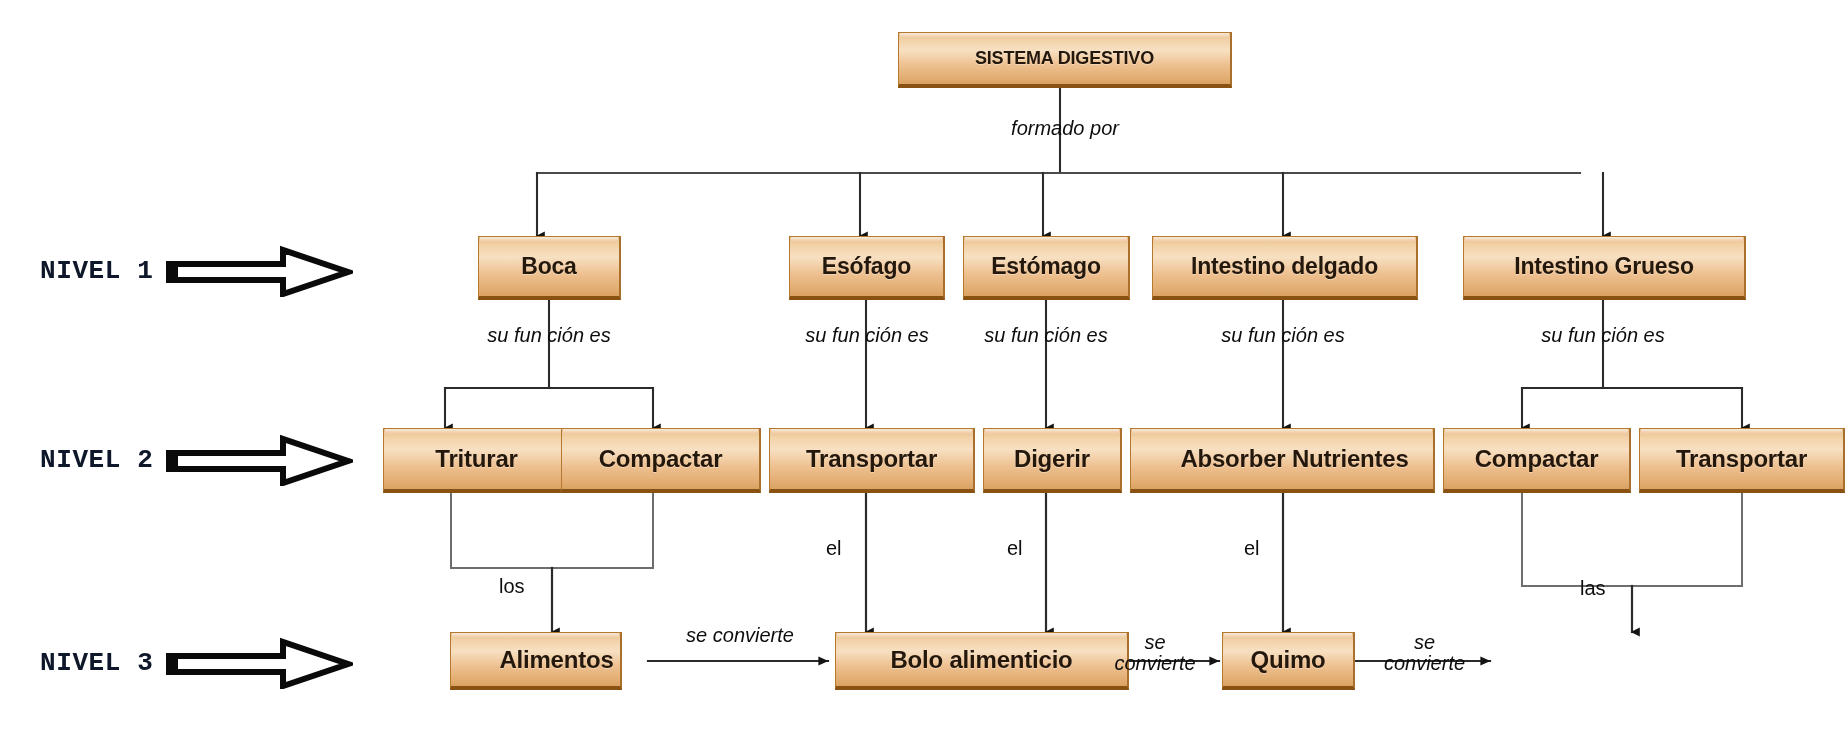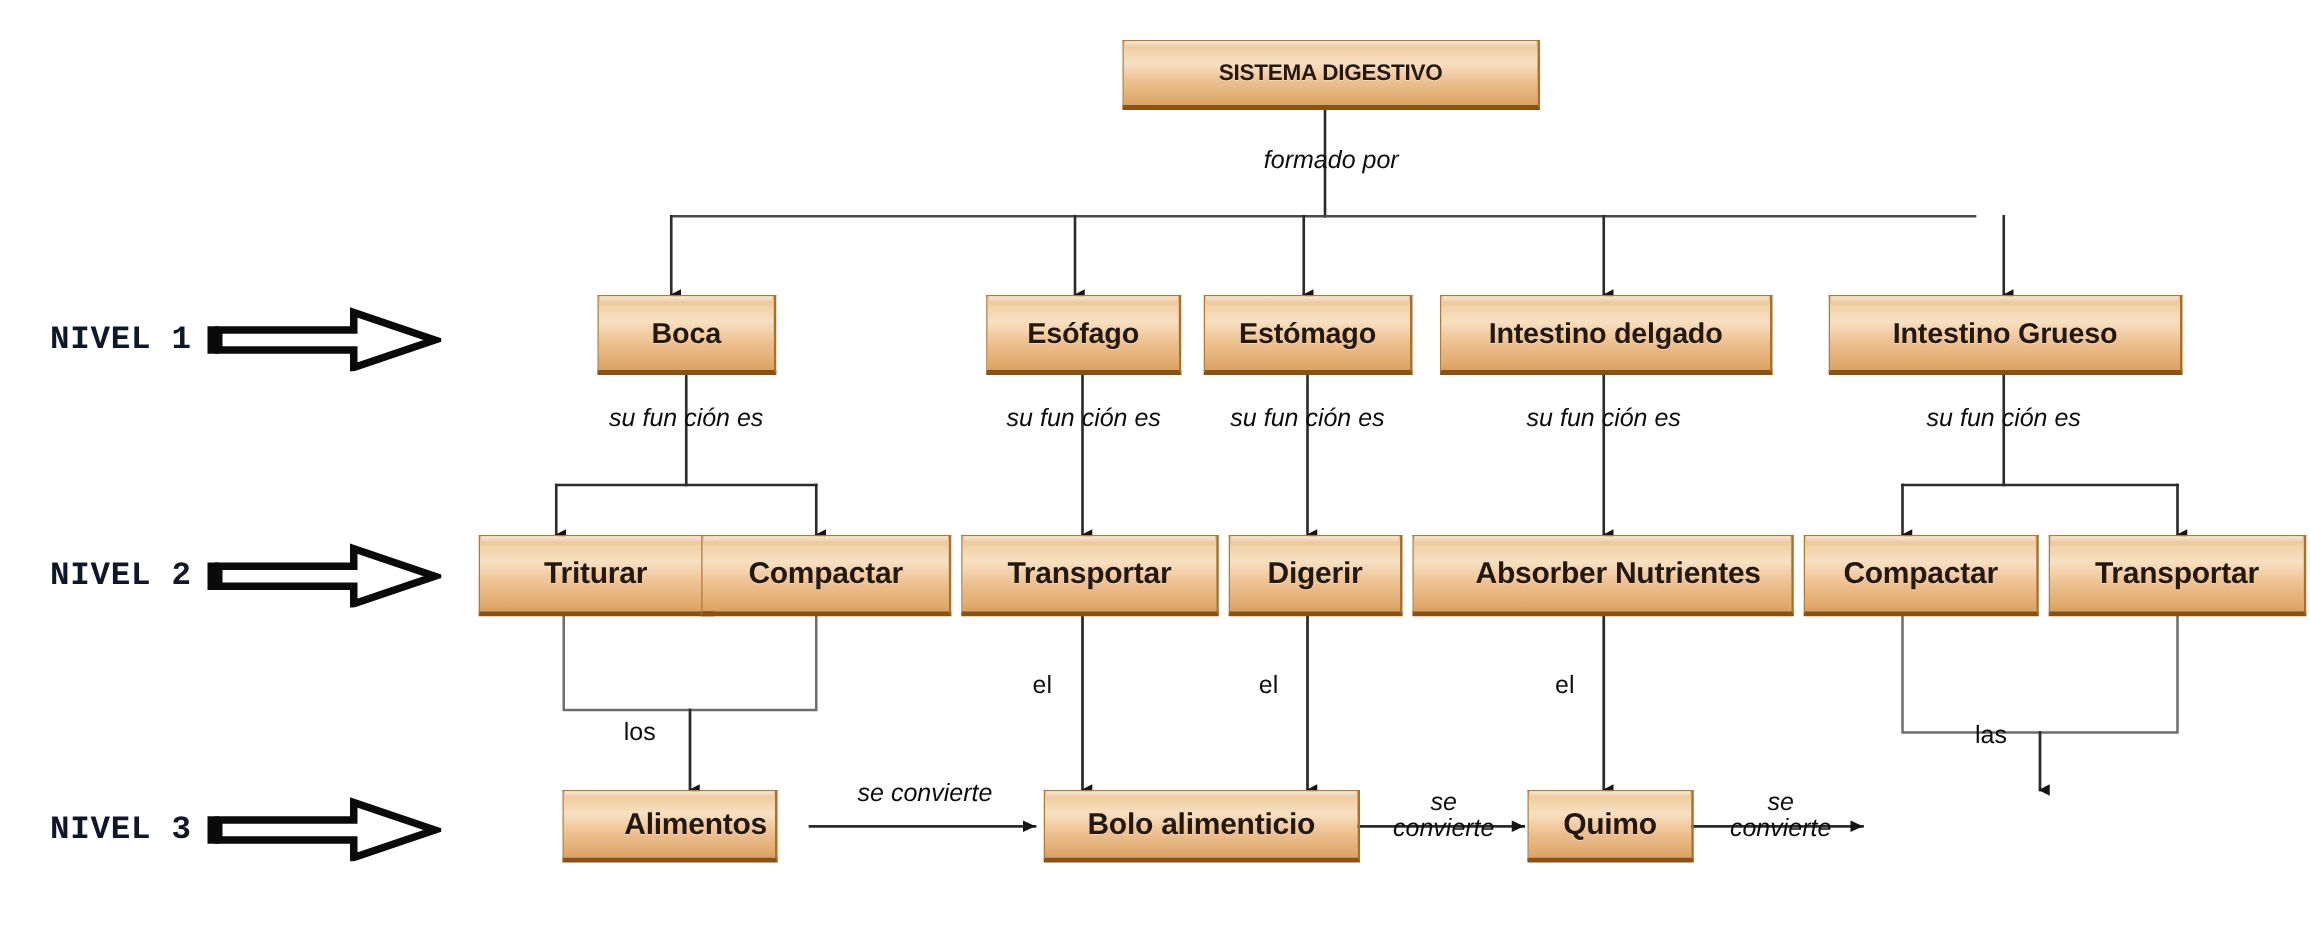--- a/index.html
+++ b/index.html
@@ -270,21 +270,21 @@
   </div>
   <div class="wlabel" style="left:1580px; top:578px;">
     <span>las</span>
   </div>
 
   <div class="node" style="left:450px; top:632px; width:172px; height:58px; font-size:24px;padding-left:42px;">
     <span class="cap"></span>
     <span class="lbl">Alimentos</span>
   </div>
 
-  <div class="node" style="left:835px; top:632px; width:253px; height:58px; font-size:24px;">
+  <div class="node" style="left:835px; top:632px; width:294px; height:58px; font-size:24px;">
     <span class="cap"></span>
     <span class="lbl">Bolo alimenticio</span>
   </div>
 
   <div class="node" style="left:1222px; top:632px; width:133px; height:58px; font-size:24px;">
     <span class="cap"></span>
     <span class="lbl">Quimo</span>
   </div>
 
 

